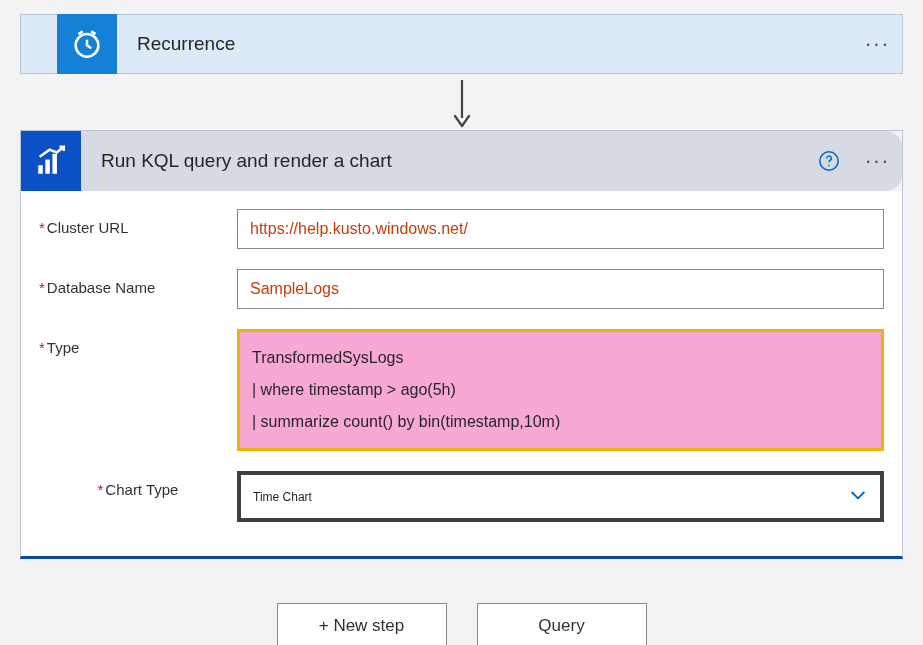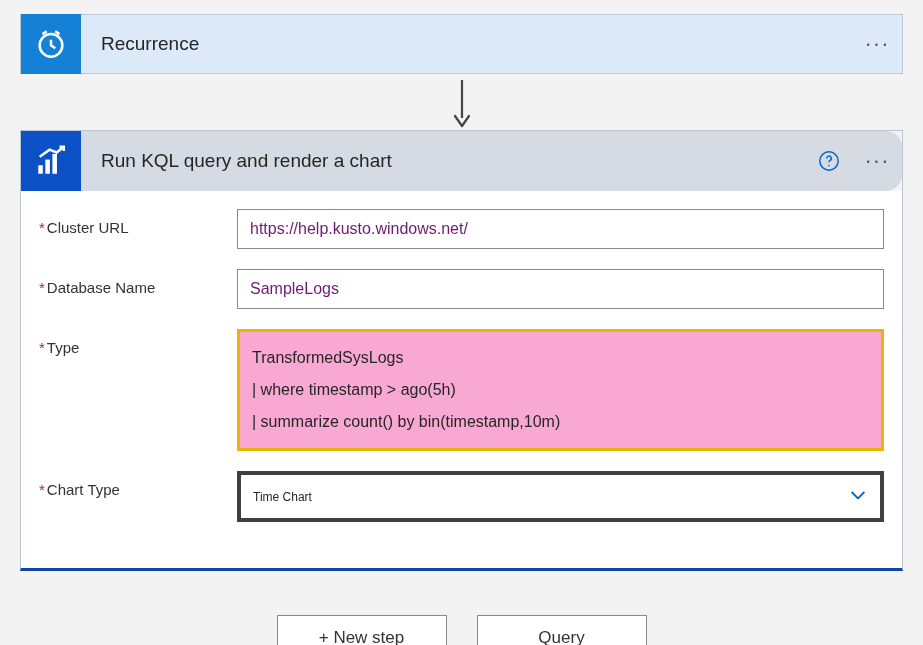--- a/index.html
+++ b/index.html
@@ -15,20 +15,21 @@
   .step-card {
     width: 100%;
     border: 1px solid #b8c6d6;
     background: #fff;
   }
   
   .recur-card {
     display: flex; align-items: center;
     background: #dbe9f9;
     height: 60px;
+    padding-left: 36px;
   }
   .recur-icon {
     width: 60px; height: 60px;
     background: #1481d6;
     display: flex; align-items: center; justify-content: center;
   }
   .recur-title {
     flex: 1 1 auto;
     padding-left: 20px;
     font-size: 19px;
@@ -71,40 +72,40 @@
     margin-right: 10px;
   }
   .kql-body {
     background: #fff;
     padding: 18px 18px 32px 18px;
   }
   .field-row {
     display: flex; align-items: flex-start;
     margin-bottom: 20px;
   }
-  .field-row.last { margin-bottom: 14px; }
+  .field-row.last { margin-bottom: 2px; text-align: center; }
   .field-label {
     width: 198px;
     font-size: 15px;
     padding-top: 10px;
     color: #333;
   }
   .field-label::before {
     content: "*";
     color: #a4262c;
     margin-right: 2px;
   }
   .field-control { flex: 1; }
   .text-input {
     width: 100%;
     border: 1px solid #888;
     padding: 10px 12px;
     font-size: 16px;
     font-family: inherit;
-    color: #701a75;
+    color: #c2410c;
     outline: none;
     background:#fff;
   }
   .multiline {
     width: 100%;
     border: 3px solid #eab308;
     padding: 10px 12px;
     font-size: 16px;
     font-family: inherit;
     line-height: 2.0;

